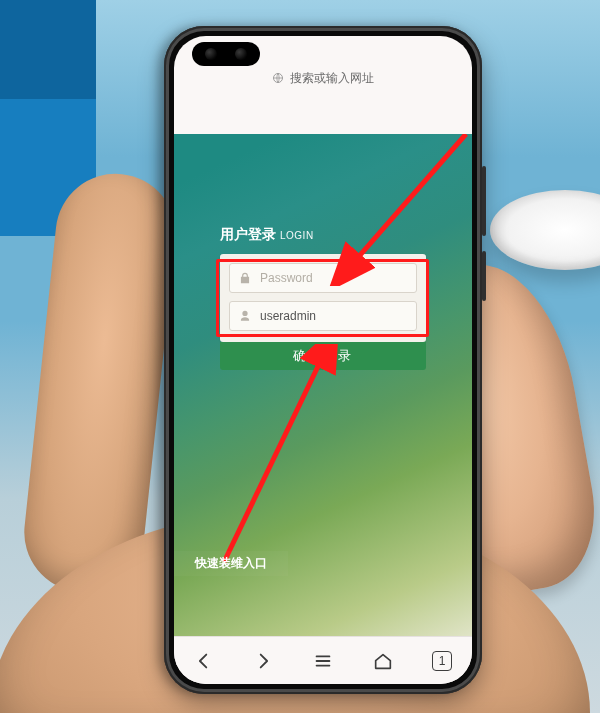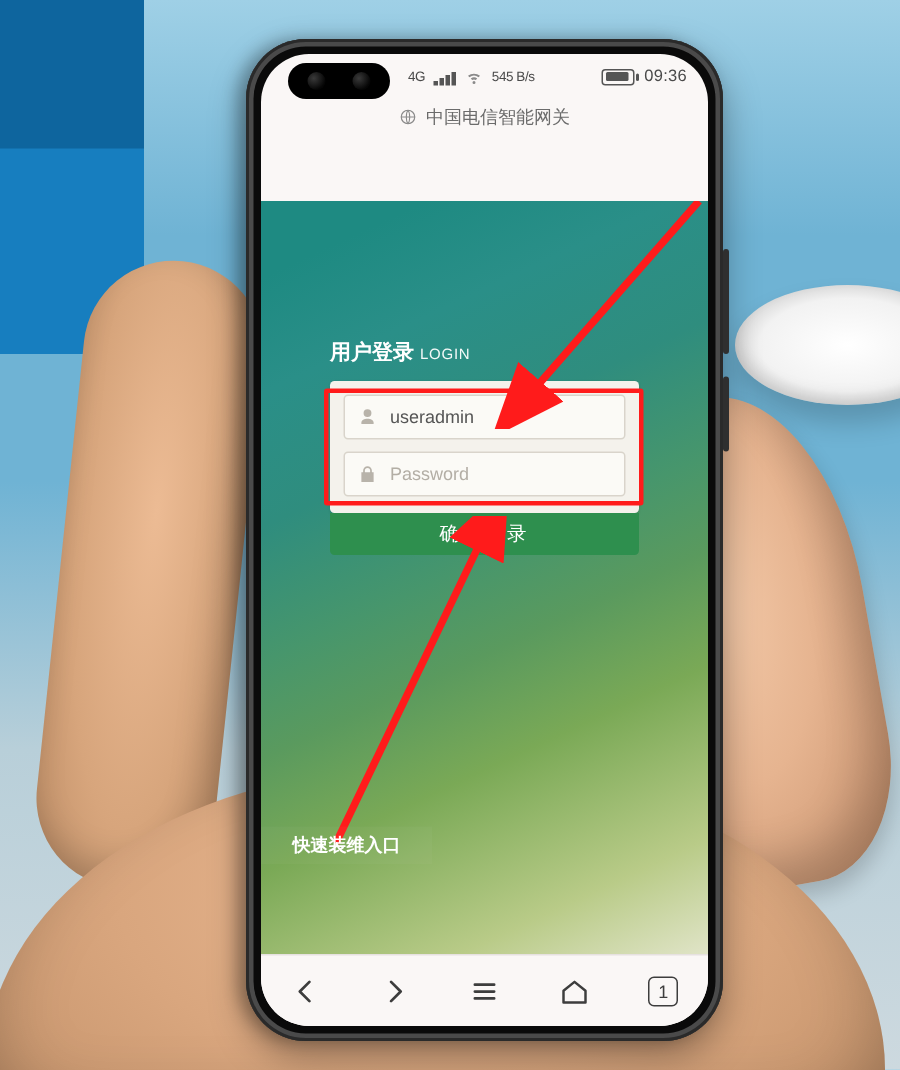--- a/index.html
+++ b/index.html
@@ -198,81 +198,60 @@
 <div class="phone">
   <div class="side-btn sb1"></div>
   <div class="side-btn sb2"></div>
 
   <div class="screen">
     <div class="punch">
       <div class="cam"></div>
         <div class="cam"></div>
     </div>
 
-    <div class="statusbar">
-      <div class="sb-left">
-        <span class="net-label">4G</span>
-        <span class="bars">
-            <i></i>
-            <i></i>
-            <i></i>
-            <i></i>
-          </span>
-        <svg class="globe" viewBox="0 0 24 24">
-            <path fill="currentColor" d="M12 18a2 2 0 100 4 2 2 0 000-4zm-4.3-3.2a7 7 0 018.6 0l-1.9 1.9a4.4 4.4 0 00-4.8 0zM4 11.1a12.6 12.6 0 0116 0l-1.9 1.9a10 10 0 00-12.2 0z"></path>
-          </svg>
-        <span class="net-label">545 B/s</span>
-      </div>
-      <div class="sb-right">
-        <div class="battery">
-            <div class="lvl"></div>
-          </div>
-        <span>09:36</span>
-      </div>
-    </div>
 
     <div class="titlebar">
       <svg class="globe" viewBox="0 0 24 24">
         <circle cx="12" cy="12" r="9" fill="none" stroke="currentColor" stroke-width="1.6"></circle>
         <path d="M3 12h18M12 3c3 3.5 3 14.5 0 18M12 3c-3 3.5-3 14.5 0 18" fill="none" stroke="currentColor" stroke-width="1.4"></path>
       </svg>
-      <span>中国电信智能网关</span>
+      <span>搜索或输入网址</span>
     </div>
 
 
     <div class="webview">
 
       <div class="login-card">
         <div class="login-title">
           <span>用户登录</span>
           <span class="en">LOGIN</span>
         </div>
         <div class="fields">
-          <div class="field">
-            <span class="ico">
-              <svg viewBox="0 0 24 24">
-                  <path fill="currentColor" d="M12 12a4.5 4.5 0 10-4.5-4.5A4.5 4.5 0 0012 12zm0 2c-3.6 0-7 1.8-7 4.3V20h14v-1.7C19 15.8 15.6 14 12 14z"></path>
-                </svg>
-            </span>
-            <input type="text" value="useradmin" style="">
-          </div>
           <div class="field">
             <span class="ico">
               <svg viewBox="0 0 24 24">
                   <path fill="currentColor" d="M17 10V8a5 5 0 00-10 0v2H5v11h14V10zm-8 0V8a3 3 0 016 0v2z"></path>
                 </svg>
             </span>
             <input type="password" placeholder="Password" style="">
             <span class="eye">
               <svg viewBox="0 0 24 24">
                   <path fill="none" stroke="currentColor" stroke-width="1.6" d="M2.5 12S6 6.5 12 6.5 21.5 12 21.5 12 18 17.5 12 17.5 2.5 12 2.5 12z"></path>
                   <circle cx="12" cy="12" r="2.4" fill="none" stroke="currentColor" stroke-width="1.6"></circle>
                   <line x1="4" y1="19" x2="20" y2="5" stroke="currentColor" stroke-width="1.6"></line>
                 </svg>
             </span>
+          </div>
+          <div class="field">
+            <span class="ico">
+              <svg viewBox="0 0 24 24">
+                  <path fill="currentColor" d="M12 12a4.5 4.5 0 10-4.5-4.5A4.5 4.5 0 0012 12zm0 2c-3.6 0-7 1.8-7 4.3V20h14v-1.7C19 15.8 15.6 14 12 14z"></path>
+                </svg>
+            </span>
+            <input type="text" value="useradmin" style="">
           </div>
         </div>
         <div class="login-btn">
           <span>确认登录</span>
         </div>
       </div>
 
       <div class="hl hl1"></div>
       <svg class="arrow" style="left:120px; top:-8px; width:180px; height:160px;" viewBox="0 0 180 160">
         <defs>

